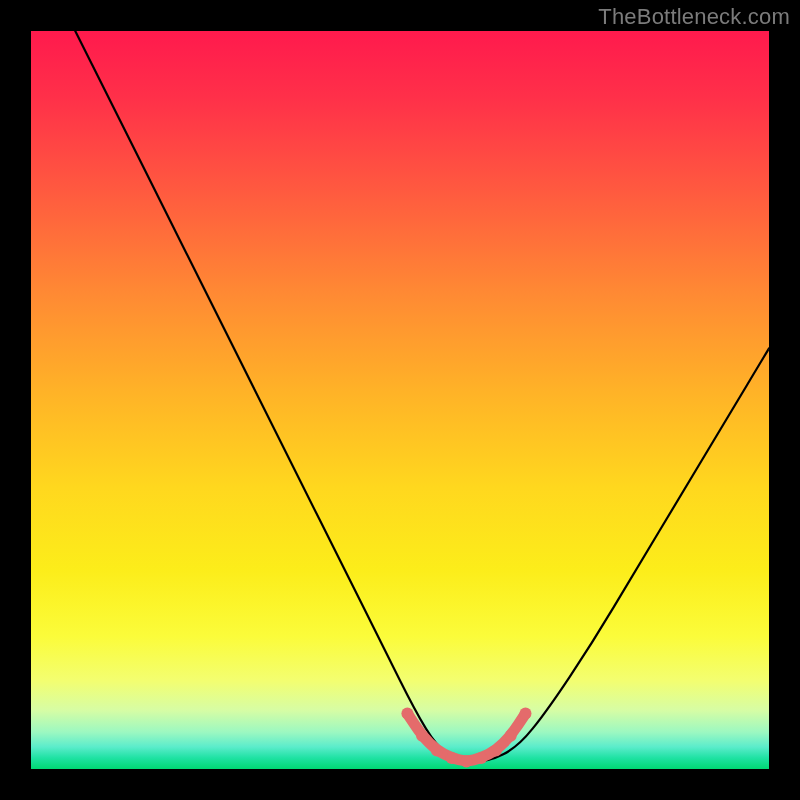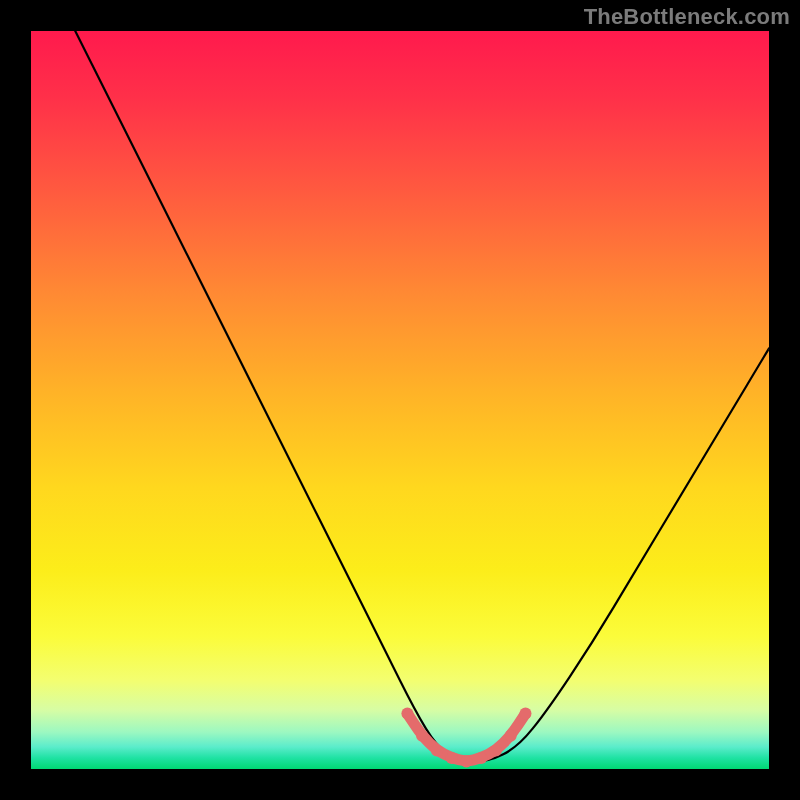--- a/index.html
+++ b/index.html
@@ -57,21 +57,21 @@
     inset: 0;
     width: 100%;
     height: 100%;
   }
   .watermark {
     position: absolute;
     top: 4px;
     right: 10px;
     color: #7b7b7b;
     font-size: 22px;
-    font-weight: 700;
+    font-weight: 400;
     letter-spacing: 0.2px;
     user-select: none;
   }
 </style>
 </head>
 <body>
 
 <div class="stage">
 
   <div class="watermark">TheBottleneck.com</div>

